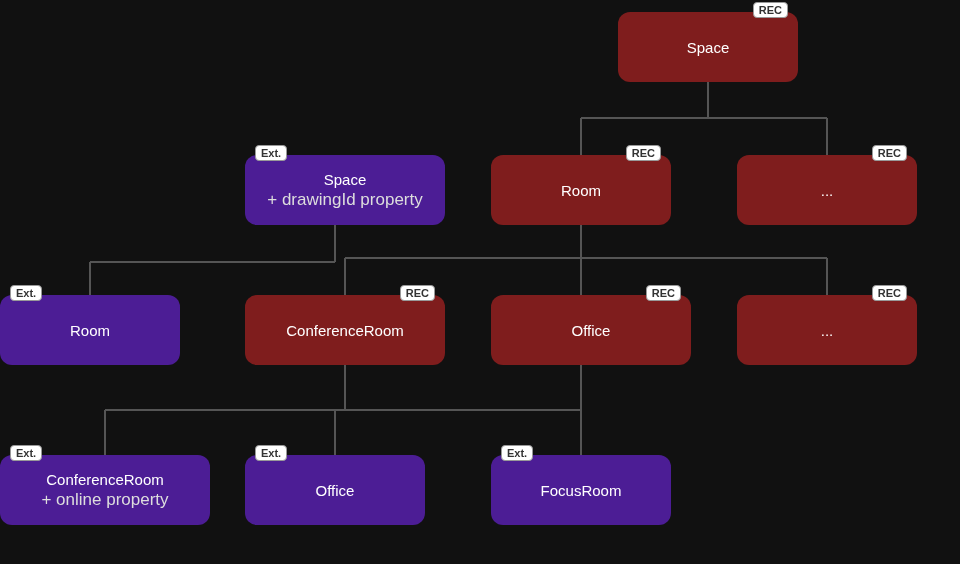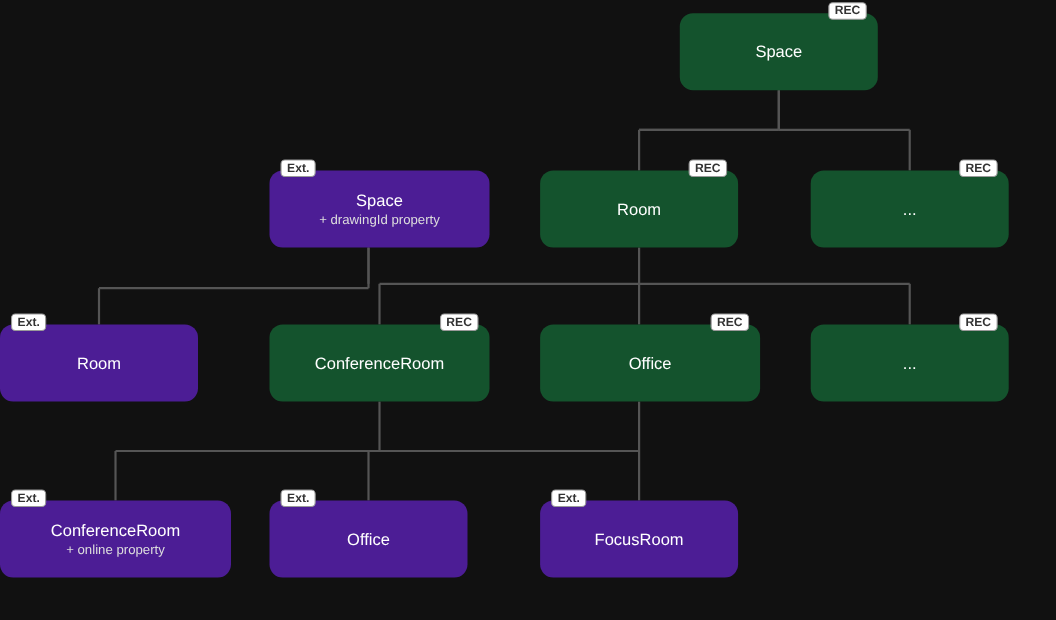--- a/index.html
+++ b/index.html
@@ -18,21 +18,21 @@
       display: flex;
       flex-direction: column;
       align-items: center;
       justify-content: center;
       text-align: center;
       color: white;
       font-size: 15px;
     }
 
     .node-blue {
-      background: #14532d;
+      background: #7f1d1d;
       align-items: center;
     }
 
     .node-green {
       background: #4c1d95;
     }
 
     .badge {
       position: absolute;
       top: -10px;
@@ -47,21 +47,21 @@
 
     .badge-rec {
       right: 10px;
     }
 
     .badge-ext {
       left: 10px;
     }
 
     .node-subtitle {
-      font-size: 12px;
+      font-size: 17px;
       color: #ddd;
       margin-top: 2px;
     }
 
     
     .connectors {
       position: absolute;
       top: 0;
       left: 0;
       width: 960px;

